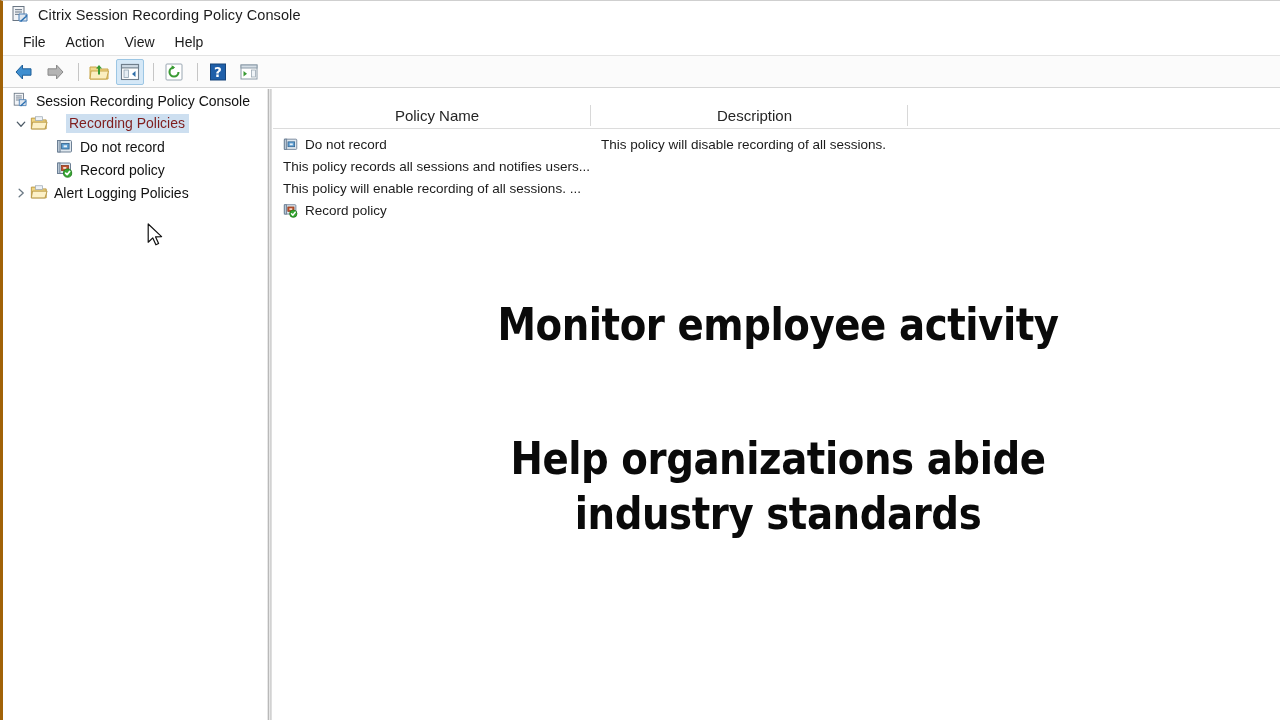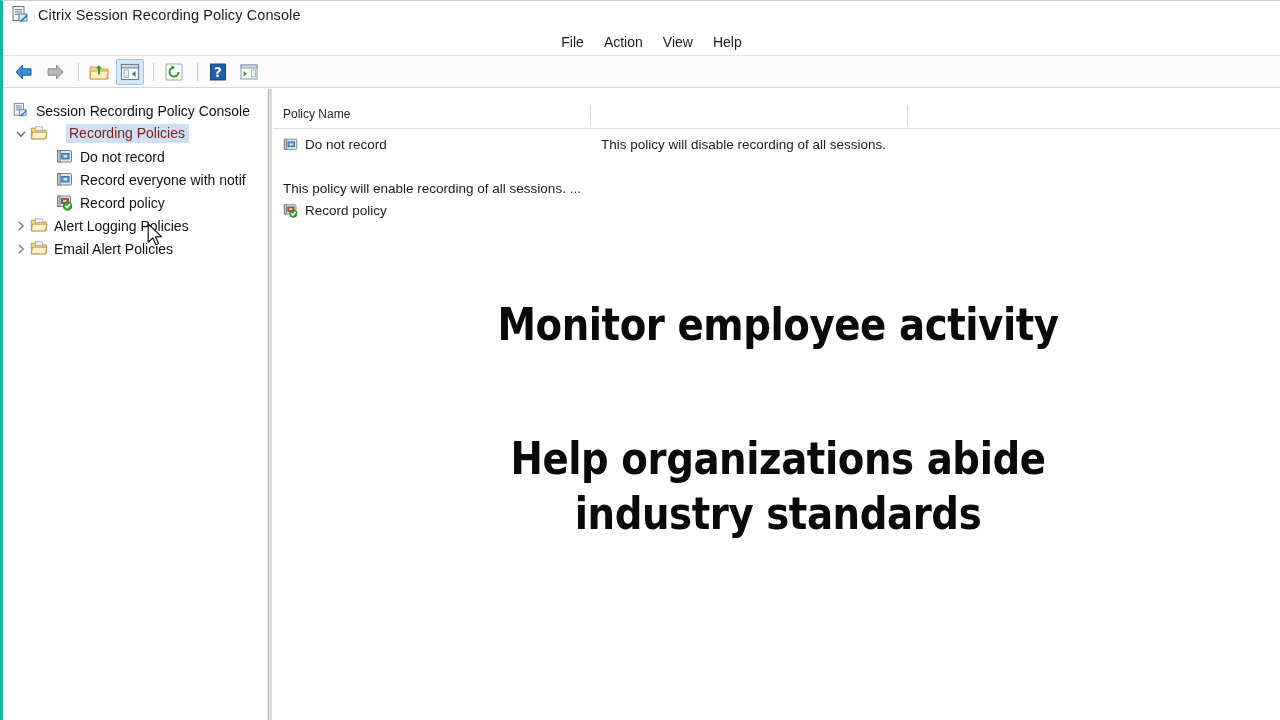--- a/index.html
+++ b/index.html
@@ -16,21 +16,21 @@
   }
 
   
   #app-window {
     position: absolute;
     left: 0; top: 0;
     width: 1280px;
     height: 720px;
     background: #ffffff;
     box-sizing: border-box;
-    border-left: 3px solid #14b8a6;
+    border-left: 3px solid #a16207;
     border-top: 1px solid #cfcfcf;
   }
 
   
   #title-bar {
     position: absolute;
     left: 0; top: 0;
     width: 100%;
     height: 28px;
     background: #ffffff;
@@ -54,24 +54,23 @@
 
   
   #menu-bar {
     position: absolute;
     left: 0; top: 28px;
     width: 100%;
     height: 27px;
     background: #ffffff;
     display: flex;
     align-items: center;
-    padding-left: 20px;
+    padding-left: 10px;
     box-sizing: border-box;
     border-bottom: 1px solid #e3e3e3;
-    justify-content: center;
   }
   .menu-item {
     font-size: 14px;
     color: #1b1b1b;
     padding: 2px 10px;
     white-space: nowrap;
     cursor: default;
   }
 
   
@@ -173,24 +172,25 @@
   
   #list-header {
     display: flex;
     height: 25px;
     border-bottom: 1px solid #dcdcdc;
     position: relative;
   }
   .col-policy { width: 318px; flex: none; position: relative; }
   .col-desc   { width: 317px; flex: none; position: relative; }
   .col-head-text {
-    font-size: 12px;
+    font-size: 15px;
     color: #252525;
     padding: 4px 0 0 10px;
     white-space: nowrap;
+    text-align: center;
   }
   .col-divider {
     position: absolute;
     right: 0; top: 2px;
     width: 1px; height: 21px;
     background: #d8d8d8;
   }
   .list-row {
     display: flex;
     height: 22px;
@@ -351,21 +351,21 @@
         <rect x="4" y="5" width="16" height="14" fill="#ffffff" stroke="#8a9aa7" stroke-width="1"></rect>
         <rect x="4" y="5" width="16" height="3" fill="#d5dee6" stroke="#8a9aa7" stroke-width="1"></rect>
         <rect x="14.5" y="10" width="4" height="7" fill="#eef3f7" stroke="#9aa7b2" stroke-width=".8"></rect>
         <path d="M6.5 11 L10 13.8 L6.5 16.6 Z" fill="#3a9b34"></path>
       </svg>
     </div>
   </div>
 
   <div id="tree-panel">
 
-    <div class="tree-row indent-1" style="margin-top:10px;">
+    <div class="tree-row indent-1" style="margin-top:0;">
       <span class="tree-icon">
         <svg class="ic" viewBox="0 0 20 20">
           <rect x="2" y="1.5" width="11" height="14" fill="#f2f4f7" stroke="#6a7683" stroke-width="1"></rect>
           <rect x="4" y="4" width="7" height="1.2" fill="#7b8794"></rect>
           <rect x="4" y="6.4" width="7" height="1.2" fill="#7b8794"></rect>
           <rect x="4" y="8.8" width="5" height="1.2" fill="#7b8794"></rect>
           <path d="M8 9 L16 9 L16 16 L8 16 Z" fill="#dfe6ee" stroke="#4a7fb5" stroke-width="1"></path>
           <path d="M9.5 16.5 L15 11.5" stroke="#2a6fb0" stroke-width="1.6" fill="none"></path>
           <path d="M14 10.2 L16.2 10 L16 12.4 Z" fill="#2a6fb0"></path>
         </svg>
@@ -394,31 +394,20 @@
         <svg class="ic" viewBox="0 0 18 16">
           <rect x="1.5" y="2" width="14" height="11.5" rx="1" fill="#dfe7ee" stroke="#6d8095" stroke-width="1"></rect>
           <rect x="1.5" y="2" width="2.6" height="11.5" fill="#b9c8d6" stroke="#6d8095" stroke-width="1"></rect>
           <rect x="5.6" y="5" width="7.5" height="5.5" fill="#5e9ed1" stroke="#2e5f8c" stroke-width=".8"></rect>
           <rect x="7.6" y="6.8" width="3.4" height="2" fill="#e7f0f8"></rect>
         </svg>
       </span>
       <span class="tree-label">Do not record</span>
     </div>
 
-    <div class="tree-row indent-3">
-      <span class="tree-icon">
-        <svg class="ic" viewBox="0 0 18 16">
-          <rect x="1.5" y="2" width="14" height="11.5" rx="1" fill="#dfe7ee" stroke="#6d8095" stroke-width="1"></rect>
-          <rect x="1.5" y="2" width="2.6" height="11.5" fill="#b9c8d6" stroke="#6d8095" stroke-width="1"></rect>
-          <rect x="5.6" y="5" width="7.5" height="5.5" fill="#5e9ed1" stroke="#2e5f8c" stroke-width=".8"></rect>
-          <rect x="7.6" y="6.8" width="3.4" height="2" fill="#e7f0f8"></rect>
-        </svg>
-      </span>
-      <span class="tree-label">Record everyone with notif</span>
-    </div>
 
 
     <div class="tree-row indent-3">
       <span class="tree-icon">
         <svg class="ic" viewBox="0 0 18 16">
           <rect x="1.5" y="1.5" width="13" height="10.5" rx="1" fill="#dfe7ee" stroke="#6d8095" stroke-width="1"></rect>
           <rect x="1.5" y="1.5" width="2.4" height="10.5" fill="#b9c8d6" stroke="#6d8095" stroke-width="1"></rect>
           <rect x="5.4" y="4" width="7" height="5" fill="#c0522e" stroke="#8a3a1f" stroke-width=".8"></rect>
           <rect x="7.2" y="5.5" width="3.2" height="1.9" fill="#f3dcd3"></rect>
           <circle cx="11.6" cy="11.6" r="4.1" fill="#36a832" stroke="#1f7a1c" stroke-width=".9"></circle>
@@ -437,67 +426,54 @@
       <span class="tree-icon">
         <svg class="ic" viewBox="0 0 20 18">
           <path d="M1.5 3 L7 3 L8.6 5 L18 5 L18 15 L1.5 15 Z" fill="#f0d482" stroke="#b79541" stroke-width="1"></path>
           <path d="M2.8 7.5 L19 7.5 L16.6 15 L1.5 15 Z" fill="#fdf1c7" stroke="#b79541" stroke-width="1"></path>
           <rect x="6" y="1.5" width="8" height="4.2" fill="#eef2f6" stroke="#9aa7b2" stroke-width=".8"></rect>
         </svg>
       </span>
       <span class="tree-label">Alert Logging Policies</span>
     </div>
 
-    <div class="tree-row indent-1">
-      <span class="twisty">
-        <svg class="ic" viewBox="0 0 16 16" style="width:12px;height:12px;">
-          <path d="M5.5 3 L11 8 L5.5 13" fill="none" stroke="#6a7884" stroke-width="1.7" stroke-linecap="round" stroke-linejoin="round"></path>
-        </svg>
-      </span>
-      <span class="tree-icon">
-        <svg class="ic" viewBox="0 0 20 18">
-          <path d="M1.5 3 L7 3 L8.6 5 L18 5 L18 15 L1.5 15 Z" fill="#f0d482" stroke="#b79541" stroke-width="1"></path>
-          <path d="M2.8 7.5 L19 7.5 L16.6 15 L1.5 15 Z" fill="#fdf1c7" stroke="#b79541" stroke-width="1"></path>
-          <rect x="6" y="1.5" width="8" height="4.2" fill="#eef2f6" stroke="#9aa7b2" stroke-width=".8"></rect>
-        </svg>
-      </span>
-      <span class="tree-label">Email Alert Policies</span>
-    </div>
   </div>
 
   <div id="splitter"></div>
 
   <div id="list-panel">
 
     <div id="list-header" style="margin-top:14px;">
       <div class="col-policy">
         <div class="col-head-text">Policy Name</div>
         <div class="col-divider"></div>
       </div>
       <div class="col-desc">
+        <div class="col-head-text">Description</div>
         <div class="col-divider"></div>
       </div>
     </div>
 
     <div class="list-row" style="margin-top:4px;">
       <span class="cell-name">
         <span class="list-icon">
           <svg class="ic" viewBox="0 0 18 16">
             <rect x="1.5" y="2" width="14" height="11.5" rx="1" fill="#dfe7ee" stroke="#6d8095" stroke-width="1"></rect>
             <rect x="1.5" y="2" width="2.6" height="11.5" fill="#b9c8d6" stroke="#6d8095" stroke-width="1"></rect>
             <rect x="5.6" y="5" width="7.5" height="5.5" fill="#5e9ed1" stroke="#2e5f8c" stroke-width=".8"></rect>
             <rect x="7.6" y="6.8" width="3.4" height="2" fill="#e7f0f8"></rect>
           </svg>
         </span>
         <span>Do not record</span>
       </span>
       <span class="cell-desc">This policy will disable recording of all sessions.</span>
     </div>
 
     <div class="list-row">
+      <span class="cell-desc">This policy records all sessions and notifies users...</span>
     </div>
 
     <div class="list-row">
       <span class="cell-desc">This policy will enable recording of all sessions. ...</span>
     </div>
 
     <div class="list-row">
       <span class="cell-name">
         <span class="list-icon">
           <svg class="ic" viewBox="0 0 18 16">

